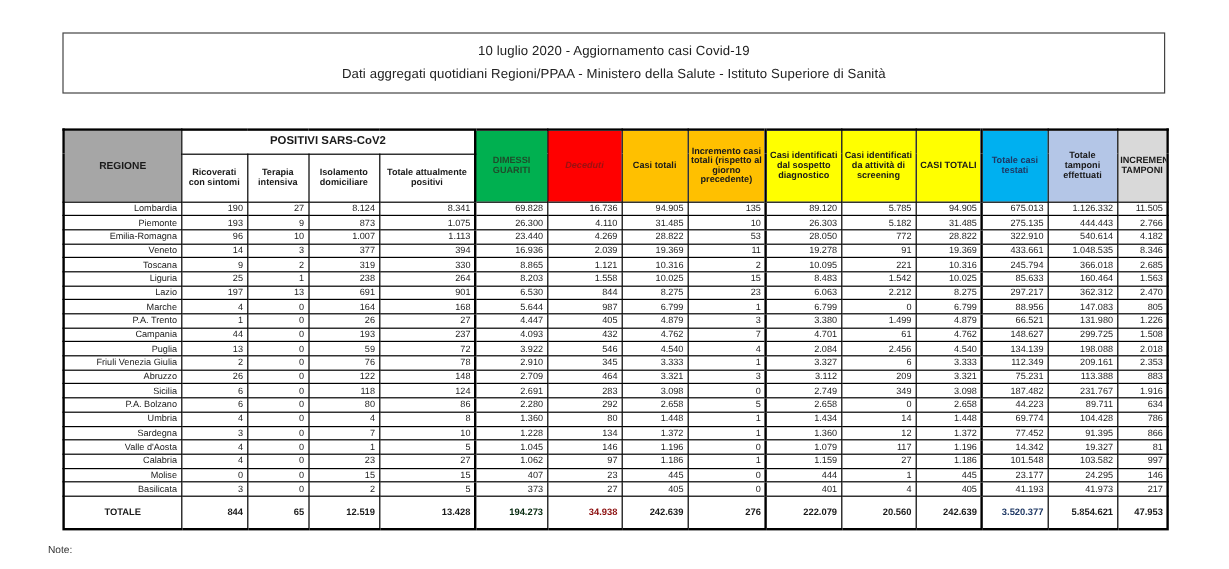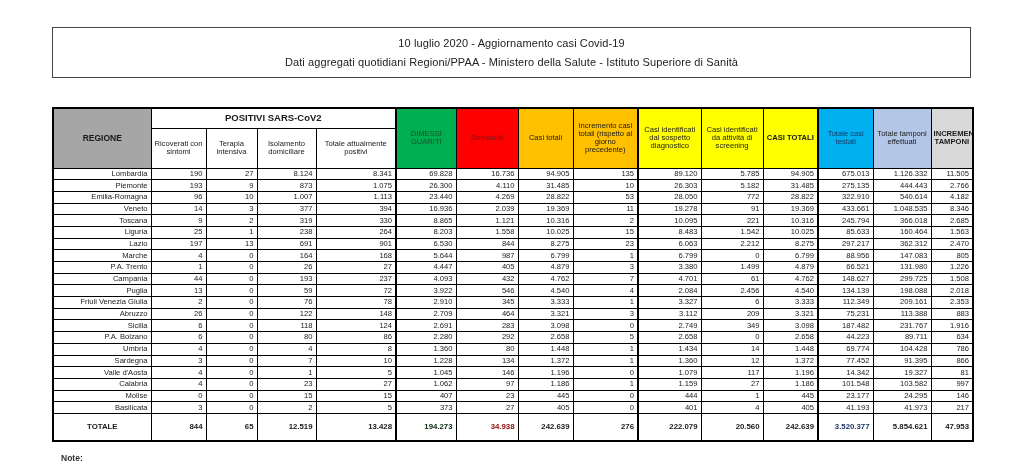--- a/index.html
+++ b/index.html
@@ -15,21 +15,21 @@
 
   table.covid-table {
     position:absolute; left:52px; top:107px; width:920px;
     border-collapse:collapse; table-layout:fixed;
     border:2px solid #000;
   }
   .covid-table th, .covid-table td {
     border:1px solid #000; vertical-align:middle; line-height:1.05;
     overflow:hidden; white-space:normal;
   }
-  .covid-table thead th { text-align:center; font-size:7.6px; font-weight:normal; padding:1px 2px; }
+  .covid-table thead th { text-align:center; font-size:7.6px; font-weight:bold; padding:1px 2px; }
   .h-regione { background:var(--gray_header); font-weight:bold !important; font-size:8.5px !important; }
   .h-group   { font-weight:bold !important; font-size:9.5px !important; height:20px; background:#fff; }
   .h-sub     { height:40px; background:#fff; }
   .h-dimessi { background:var(--green);  color:#1e4d2b; font-weight:normal; }
   .h-deceduti{ background:var(--red);    color:#991111; font-weight:bold !important;font-style:italic; }
   .h-orange  { background:var(--orange); color:#1a1a1a; }
   .h-yellow  { background:var(--yellow); color:#1a1a1a; }
   .h-ctot    { background:var(--yellow); font-weight:bold !important; }
   .h-cyan    { background:var(--cyan);   color:#1f3864; }
   .h-lav     { background:var(--lavender); }
@@ -44,21 +44,21 @@
   .t-label  { background:var(--gray_total); text-align:center !important; }
   .t-gray   { background:var(--gray_total); }
   .t-green  { background:var(--green); color:#06290f; }
   .t-red    { background:var(--red); color:#8a0b0b; }
   .t-orange { background:var(--orange); }
   .t-yellow { background:var(--yellow);margin-top:21px; }
   .t-cyan   { background:var(--cyan); color:#1f3864; }
   .t-lav    { background:var(--lavender); }
   .t-gray2  { background:var(--gray_light); }
 
-  .note { position:absolute; left:61px; top:453px; font-size:8.5px; font-weight:bold; color:#333; }
+  .note { position:absolute; left:40px; top:453px; font-size:8.5px; font-weight:normal; color:#333; }
 </style>
 </head>
 <body>
 
 <div class="page">
 
   <div class="title-box">
     <div class="title-line">10 luglio 2020 - Aggiornamento casi Covid-19</div>
     <div class="title-line">Dati aggregati quotidiani Regioni/PPAA - Ministero della Salute - Istituto Superiore di Sanità</div>
   </div>

